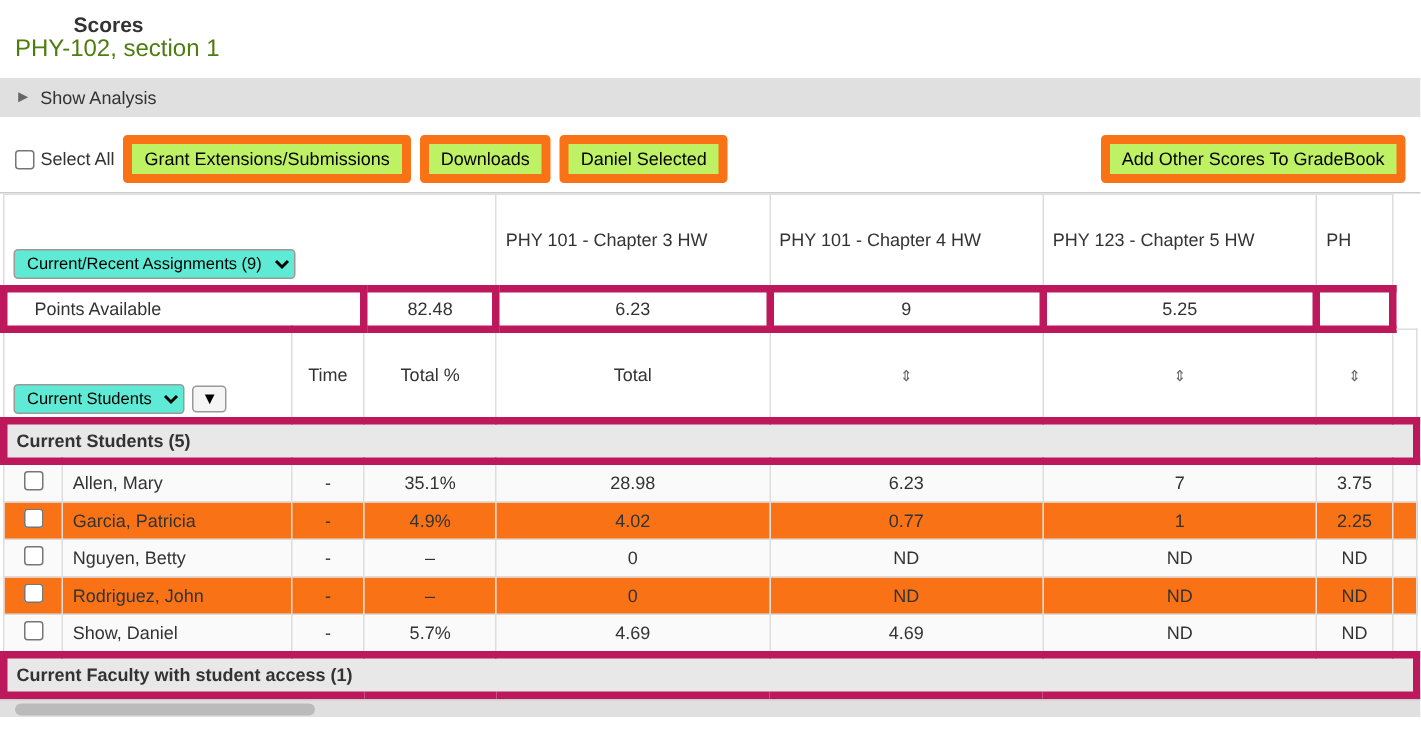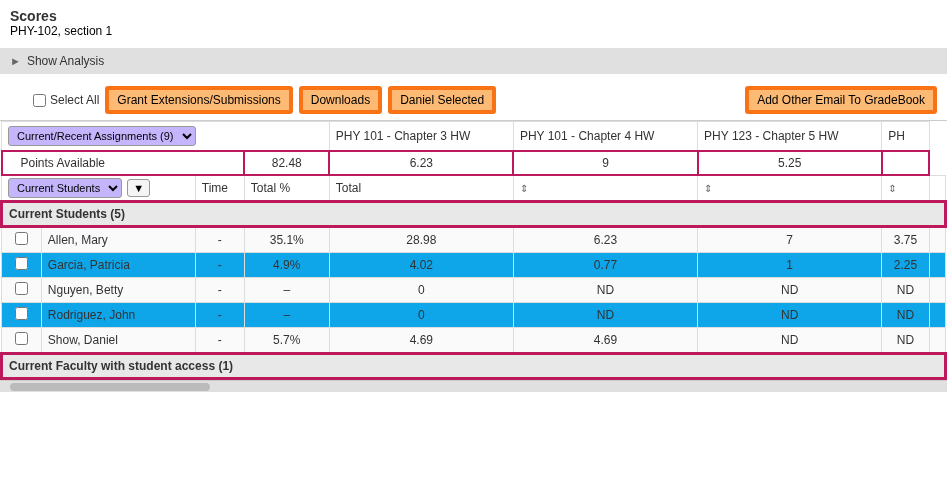--- a/index.html
+++ b/index.html
@@ -2,22 +2,22 @@
 <html><head>
   <meta charset="utf-8">
   <style>
     * { box-sizing: border-box; margin: 0; padding: 0; }
     body { font-family: Arial, sans-serif; font-size: 12px; background: #fff; color: #333; }
 
     .page { width: 947px; min-height: 501px; overflow: hidden; }
 
     
     .header { padding: 8px 10px 4px 10px; }
-    .header-title { font-size: 14px; font-weight: bold; }
-    .header-subtitle { font-size: 12px; color: #000000; }
+    .header-title { font-size: 14px; font-weight: bold; margin-left: 39px; }
+    .header-subtitle { font-size: 16px; color: #4d7c0f; }
 
     
     .show-analysis-bar {
       background: #e0e0e0;
       padding: 6px 10px;
       margin: 6px 0;
       display: flex;
       align-items: center;
       cursor: pointer;
     }
@@ -42,25 +42,24 @@
       flex: 1;
     }
     .toolbar-right {
       margin-left: auto;
     }
     .checkbox-label {
       display: flex;
       align-items: flex-end;
       gap: 4px;
       font-size: 12px;
-      margin-left: 23px;
     }
     .btn {
-      background: #fdba74;
-      border: 4px solid #f97316;
+      background: #bef264;
+      border: 6px solid #f97316;
       border-radius: 3px;
       padding: 3px 8px;
       font-size: 12px;
       cursor: pointer;
       white-space: nowrap;
     }
 
     
     .table-container {
       overflow-x: auto;
@@ -77,67 +76,68 @@
     .filter-row td {
       background: #fff;
       padding: 4px 6px;
       border: 1px solid #ddd;
       vertical-align: middle;
     }
 
     
     .points-row td {
       background: #fff;
-      border: 2px solid #be185d;
+      border: 5px solid #be185d;
       padding: 4px 18px;
       text-align: center;
       vertical-align: middle;
     }
     .points-row td.left-col { text-align: left; }
 
     
     .sort-row td {
       background: #fff;
       border: 1px solid #ddd;
       padding: 2px 6px;
-      text-align: left;
+      text-align: center;
       vertical-align: middle;
     }
     .sort-row td.left-col { text-align: left; }
 
     
     .section-header-row td {
       background: #e8e8e8;
-      border: 3px solid #be185d;
+      border: 5px solid #be185d;
       padding: 4px 6px;
       font-weight: bold;
     }
 
     
     .data-row td {
-      background: #0ea5e9;
+      background: #f97316;
       border: 1px solid #ddd;
       padding: 4px 6px;
       text-align: center;
       vertical-align: middle;
     }
     .data-row td.left-col { text-align: left; margin-top: 16px; }
     .data-row:nth-child(even) td { background: #fafafa; }
 
     
     .sort-arrows { font-size: 10px; color: #666; }
 
     
     .select-dropdown {
       border: 1px solid #999;
       border-radius: 3px;
       padding: 2px 4px;
       font-size: 11px;
-      background: #c4b5fd;
+      background: #5eead4;
       cursor: pointer;
+      margin-top: 32px;
     }
 
     .dropdown-arrow-btn {
       border: 1px solid #999;
       border-radius: 3px;
       padding: 2px 5px;
       font-size: 11px;
       background: #f5f5f5;
       cursor: pointer;
       margin-left: 2px;
@@ -178,21 +178,21 @@
     <div class="toolbar-left">
       <label class="checkbox-label">
         <input type="checkbox" style="">
         <span>Select All</span>
       </label>
       <button class="btn">Grant Extensions/Submissions</button>
       <button class="btn">Downloads</button>
       <button class="btn">Daniel Selected</button>
     </div>
     <div class="toolbar-right">
-      <button class="btn">Add Other Email To GradeBook</button>
+      <button class="btn">Add Other Scores To GradeBook</button>
     </div>
   </div>
 
   <div class="table-container">
     <table>
 
       <tbody>
           <tr class="filter-row">
         <td colspan="4" class="left-col">
           <select class="select-dropdown">

